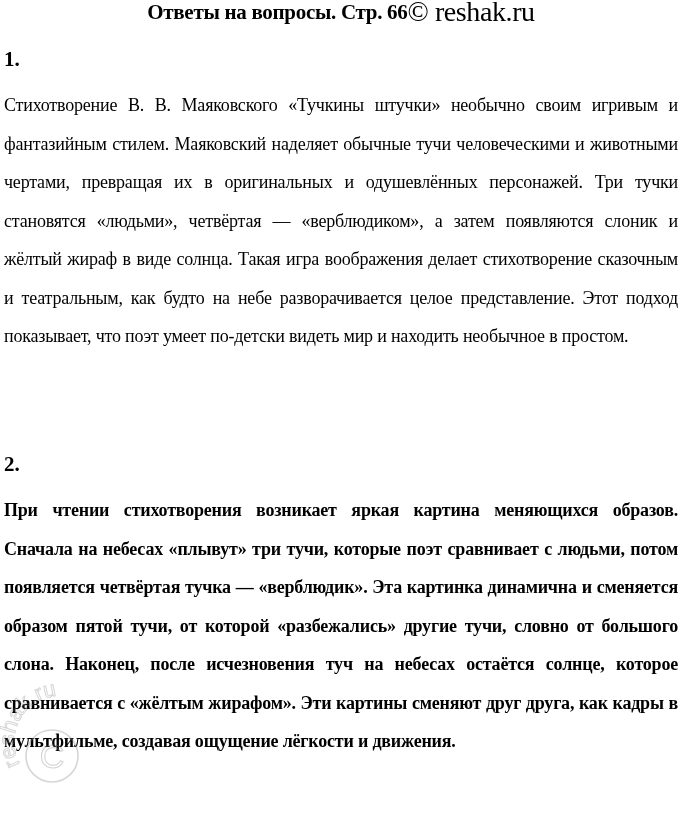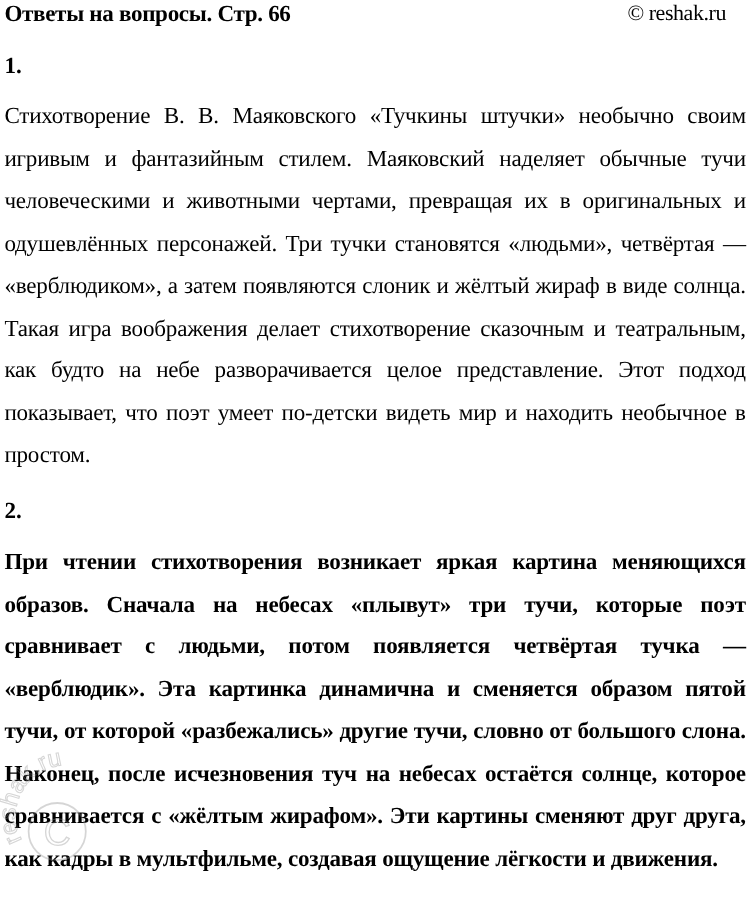--- a/index.html
+++ b/index.html
@@ -11,50 +11,50 @@
       width: 680px;
       height: 829px;
       position: relative;
       overflow: hidden;
       font-family: "Liberation Serif", "DejaVu Serif", serif;
       color: #000000;
     }
     .header {
       position: absolute;
       left: 4px;
-      right: 20px;
+      right: 2px;
       top: 0;
       height: 28px;
       display: flex;
-      justify-content: space-between;
+      justify-content: center;
       align-items: flex-start;
     }
     .page-title {
       font-weight: bold;
       font-size: 21px;
       line-height: 24px;
       letter-spacing: -0.3px;
     }
     .copyright {
-      font-size: 20px;
+      font-size: 28px;
       line-height: 24px;
       letter-spacing: -0.4px;
     }
     .q-num {
       position: absolute;
       left: 4px;
       font-weight: bold;
       font-size: 21px;
       line-height: 24px;
     }
     .para {
       position: absolute;
       left: 4px;
       width: 674px;
-      font-size: 21px;
+      font-size: 18px;
       line-height: 38.5px;
       text-align: justify;
       letter-spacing: -0.2px;
       margin: 0;
     }
     #q1-num { top: 47px; }
     #p1 { top: 86px; }
     #q2-num { top: 452px; }
     #p2 { top: 491px; font-weight: bold; }
 

